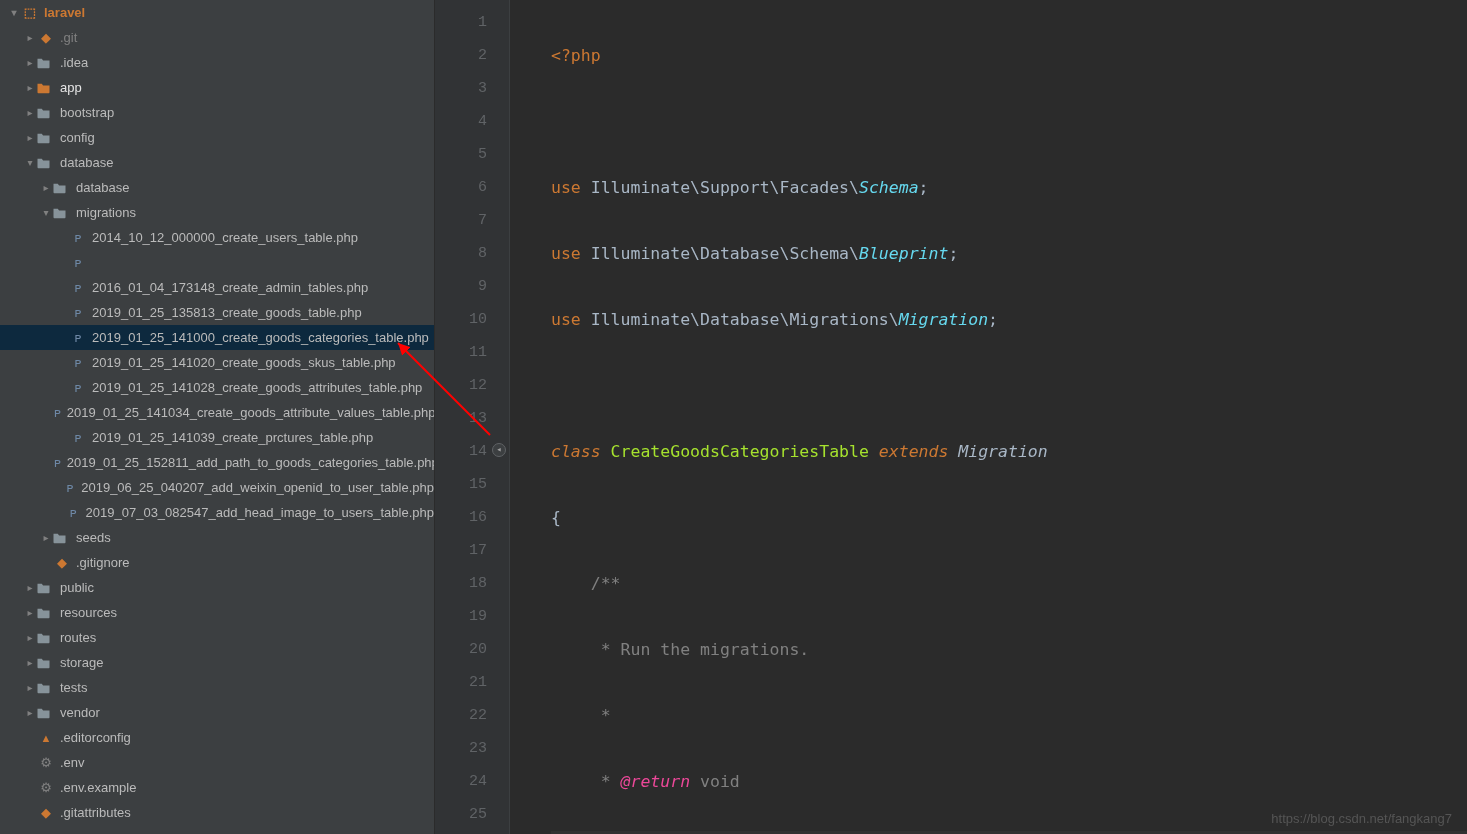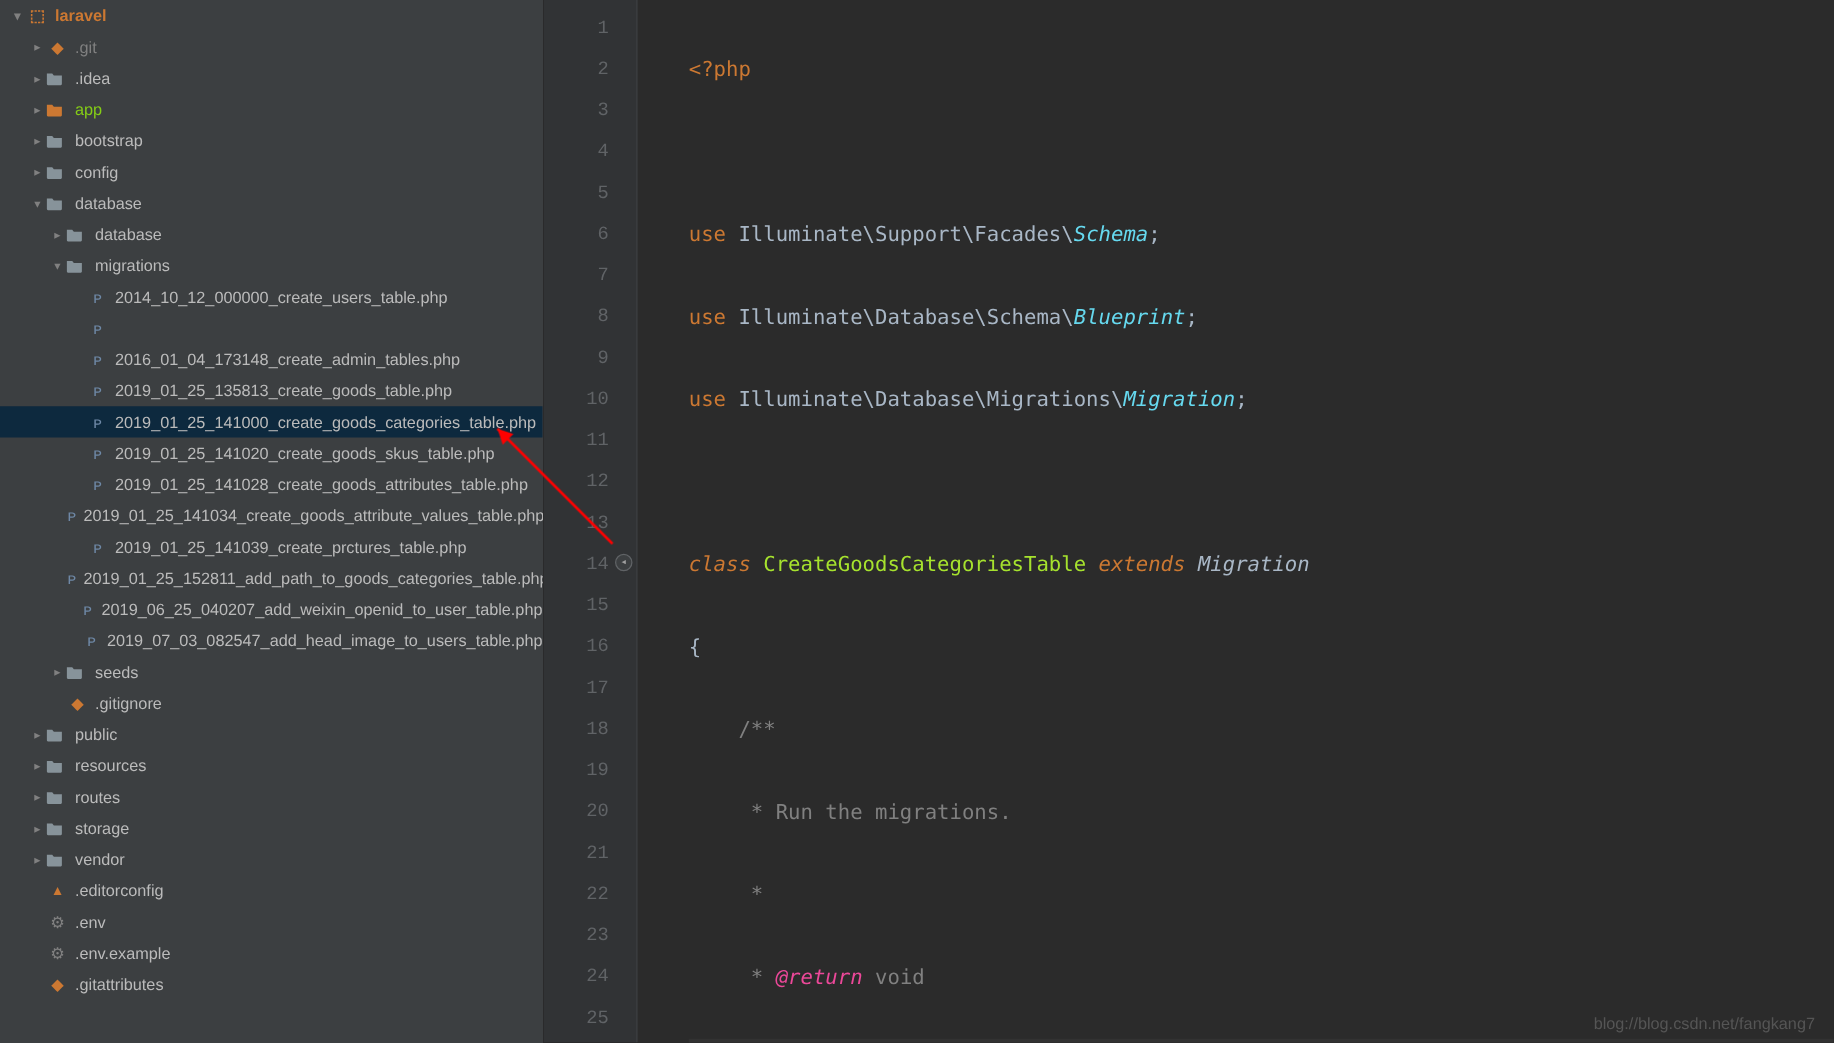--- a/index.html
+++ b/index.html
@@ -24,21 +24,21 @@
       display: flex;
       align-items: center;
       height: 25px;
       padding-left: 6px;
       cursor: pointer;
       white-space: nowrap;
     }
     .tree-item.selected { background: #0d293e; }
     .tree-item.root { color: #cc7832; font-weight: bold; }
     .tree-item.root .t-label { color: #cc7832; }
-    .tree-item.app-orange .t-label { color: #84cc16; }
+    .tree-item.app-orange .t-label { color: #e5e5e5; }
     .chevron {
       width: 16px;
       display: inline-flex;
       justify-content: center;
       color: #808080;
       font-size: 10px;
     }
     .chevron.open::before { content: "▾"; }
     .chevron.closed::before { content: "▸"; }
     .chevron.none::before { content: ""; }
@@ -298,20 +298,29 @@
       <span class="t-label ">routes</span>
     </div>
     <div class="tree-item indent-1">
       <span class="chevron closed"></span>
       <span class="t-icon">
         <svg class="folder-svg" viewBox="0 0 16 14">
           <path fill="#87939a" d="M1 2h5l1.5 2H15v8a1 1 0 0 1-1 1H2a1 1 0 0 1-1-1V2z"></path>
         </svg>
       </span>
       <span class="t-label ">storage</span>
+    </div>
+    <div class="tree-item indent-1">
+      <span class="chevron closed"></span>
+      <span class="t-icon">
+        <svg class="folder-svg" viewBox="0 0 16 14">
+          <path fill="#87939a" d="M1 2h5l1.5 2H15v8a1 1 0 0 1-1 1H2a1 1 0 0 1-1-1V2z"></path>
+        </svg>
+      </span>
+      <span class="t-label ">tests</span>
     </div>
     <div class="tree-item indent-1">
       <span class="chevron closed"></span>
       <span class="t-icon">
         <svg class="folder-svg" viewBox="0 0 16 14">
           <path fill="#87939a" d="M1 2h5l1.5 2H15v8a1 1 0 0 1-1 1H2a1 1 0 0 1-1-1V2z"></path>
         </svg>
       </span>
       <span class="t-label ">vendor</span>
     </div>
@@ -396,14 +405,14 @@
 
   <svg class="arrow-overlay" style="left:-45px; top:335px;" width="110" height="110">
     <defs>
         <marker id="ah" markerWidth="8" markerHeight="8" refX="6" refY="3" orient="auto">
           <path d="M0,0 L6,3 L0,6 Z" fill="#ff0000"></path>
         </marker>
       </defs>
     <line x1="100" y1="100" x2="8" y2="8" stroke="#ff0000" stroke-width="2" marker-end="url(#ah)"></line>
   </svg>
 
-  <div class="watermark">blog://blog.csdn.net/fangkang7</div>
+  <div class="watermark">https://blog.csdn.net/fangkang7</div>
 </div>
 
 </body></html>

